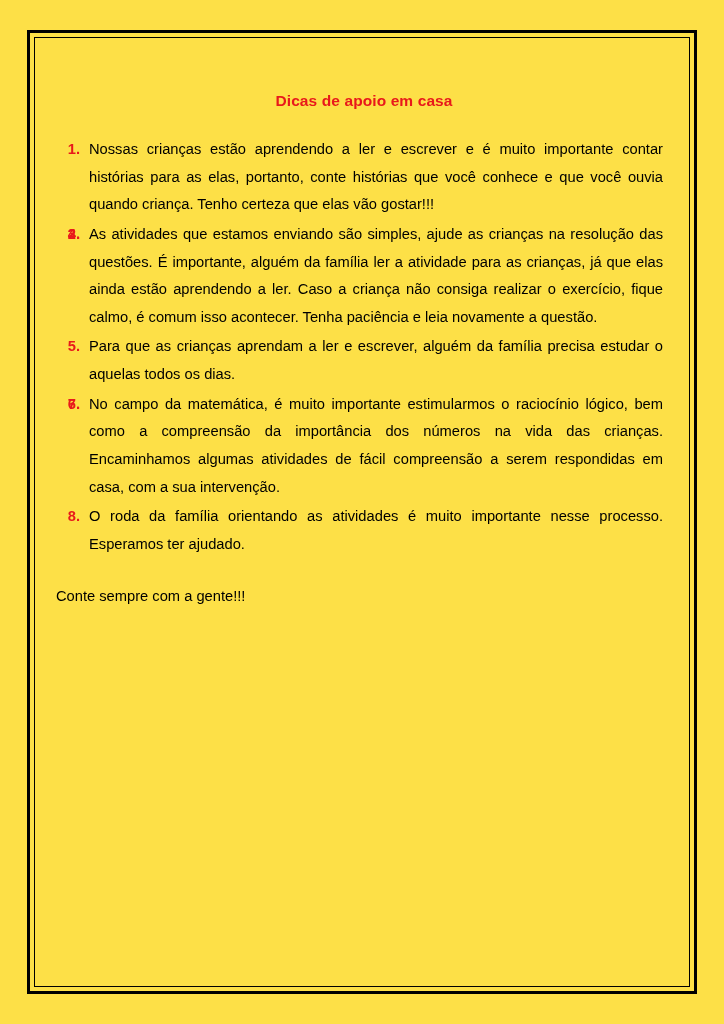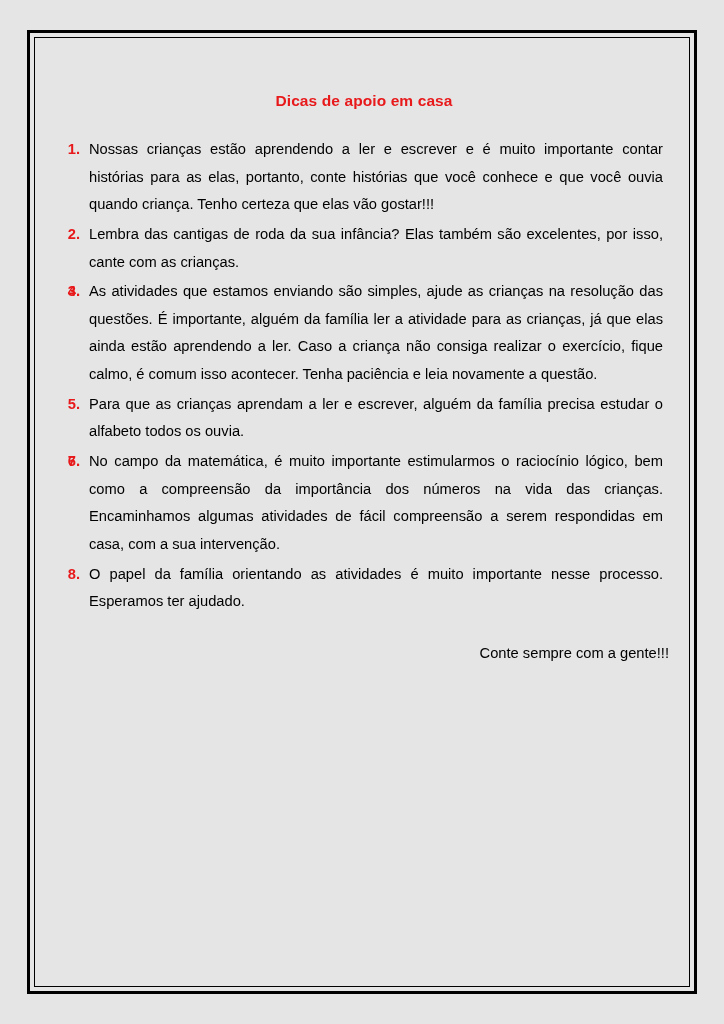--- a/index.html
+++ b/index.html
@@ -3,21 +3,21 @@
 <meta charset="utf-8">
 <style>
   html, body {
     margin: 0;
     padding: 0;
     background: #ffffff;
   }
   .page {
     width: 724px;
     height: 1024px;
-    background: #e5e5e5;
+    background: #fde047;
     position: relative;
     box-sizing: border-box;
     font-family: "Liberation Sans", sans-serif;
     overflow: hidden;
   }
   .outer-border {
     position: absolute;
     left: 27px;
     top: 30px;
     width: 670px;
@@ -71,21 +71,20 @@
     top: 0;
     width: 24px;
     text-align: right;
     color: #e8191b;
     font-weight: bold;
     font-size: 14.7px;
     line-height: 1.88;
   }
   .closing {
     margin-top: 24px;
-    text-align: right;
     font-size: 14.7px;
     line-height: 1.88;
     color: #000000;
     padding-right: 3px;
   }
 </style>
 </head>
 <body>
 
 <div class="page">
@@ -95,41 +94,40 @@
   <div class="content">
     <h1 class="doc-title">Dicas de apoio em casa</h1>
 
     <ol class="tips">
       <li>
         <span class="num">1.</span>
         <span>Nossas crianças estão aprendendo a ler e escrever e é muito importante contar histórias para as elas, portanto, conte histórias que você conhece e que você ouvia quando criança. Tenho certeza que elas vão gostar!!!</span>
       </li>
       <li>
         <span class="num">2.</span>
-        <span>Lembra das cantigas de roda da sua infância? Elas também são excelentes, por isso, cante com as crianças.</span>
       </li>
       <li>
         <span class="num">3.</span>
       </li>
       <li>
         <span class="num">4.</span>
         <span>As atividades que estamos enviando são simples, ajude as crianças na resolução das questões. É importante, alguém da família ler a atividade para as crianças, já que elas ainda estão aprendendo a ler. Caso a criança não consiga realizar o exercício, fique calmo, é comum isso acontecer. Tenha paciência e leia novamente a questão.</span>
       </li>
       <li>
         <span class="num">5.</span>
-        <span>Para que as crianças aprendam a ler e escrever, alguém da família precisa estudar o alfabeto todos os ouvia.</span>
+        <span>Para que as crianças aprendam a ler e escrever, alguém da família precisa estudar o aquelas todos os dias.</span>
       </li>
       <li>
         <span class="num">6.</span>
       </li>
       <li>
         <span class="num">7.</span>
         <span>No campo da matemática, é muito importante estimularmos o raciocínio lógico, bem como a compreensão da importância dos números na vida das crianças. Encaminhamos algumas atividades de fácil compreensão a serem respondidas em casa, com a sua intervenção.</span>
       </li>
       <li>
         <span class="num">8.</span>
-        <span>O papel da família orientando as atividades é muito importante nesse processo. Esperamos ter ajudado.</span>
+        <span>O roda da família orientando as atividades é muito importante nesse processo. Esperamos ter ajudado.</span>
       </li>
     </ol>
 
     <div class="closing">Conte sempre com a gente!!!</div>
   </div>
 </div>
 
 </body></html>

